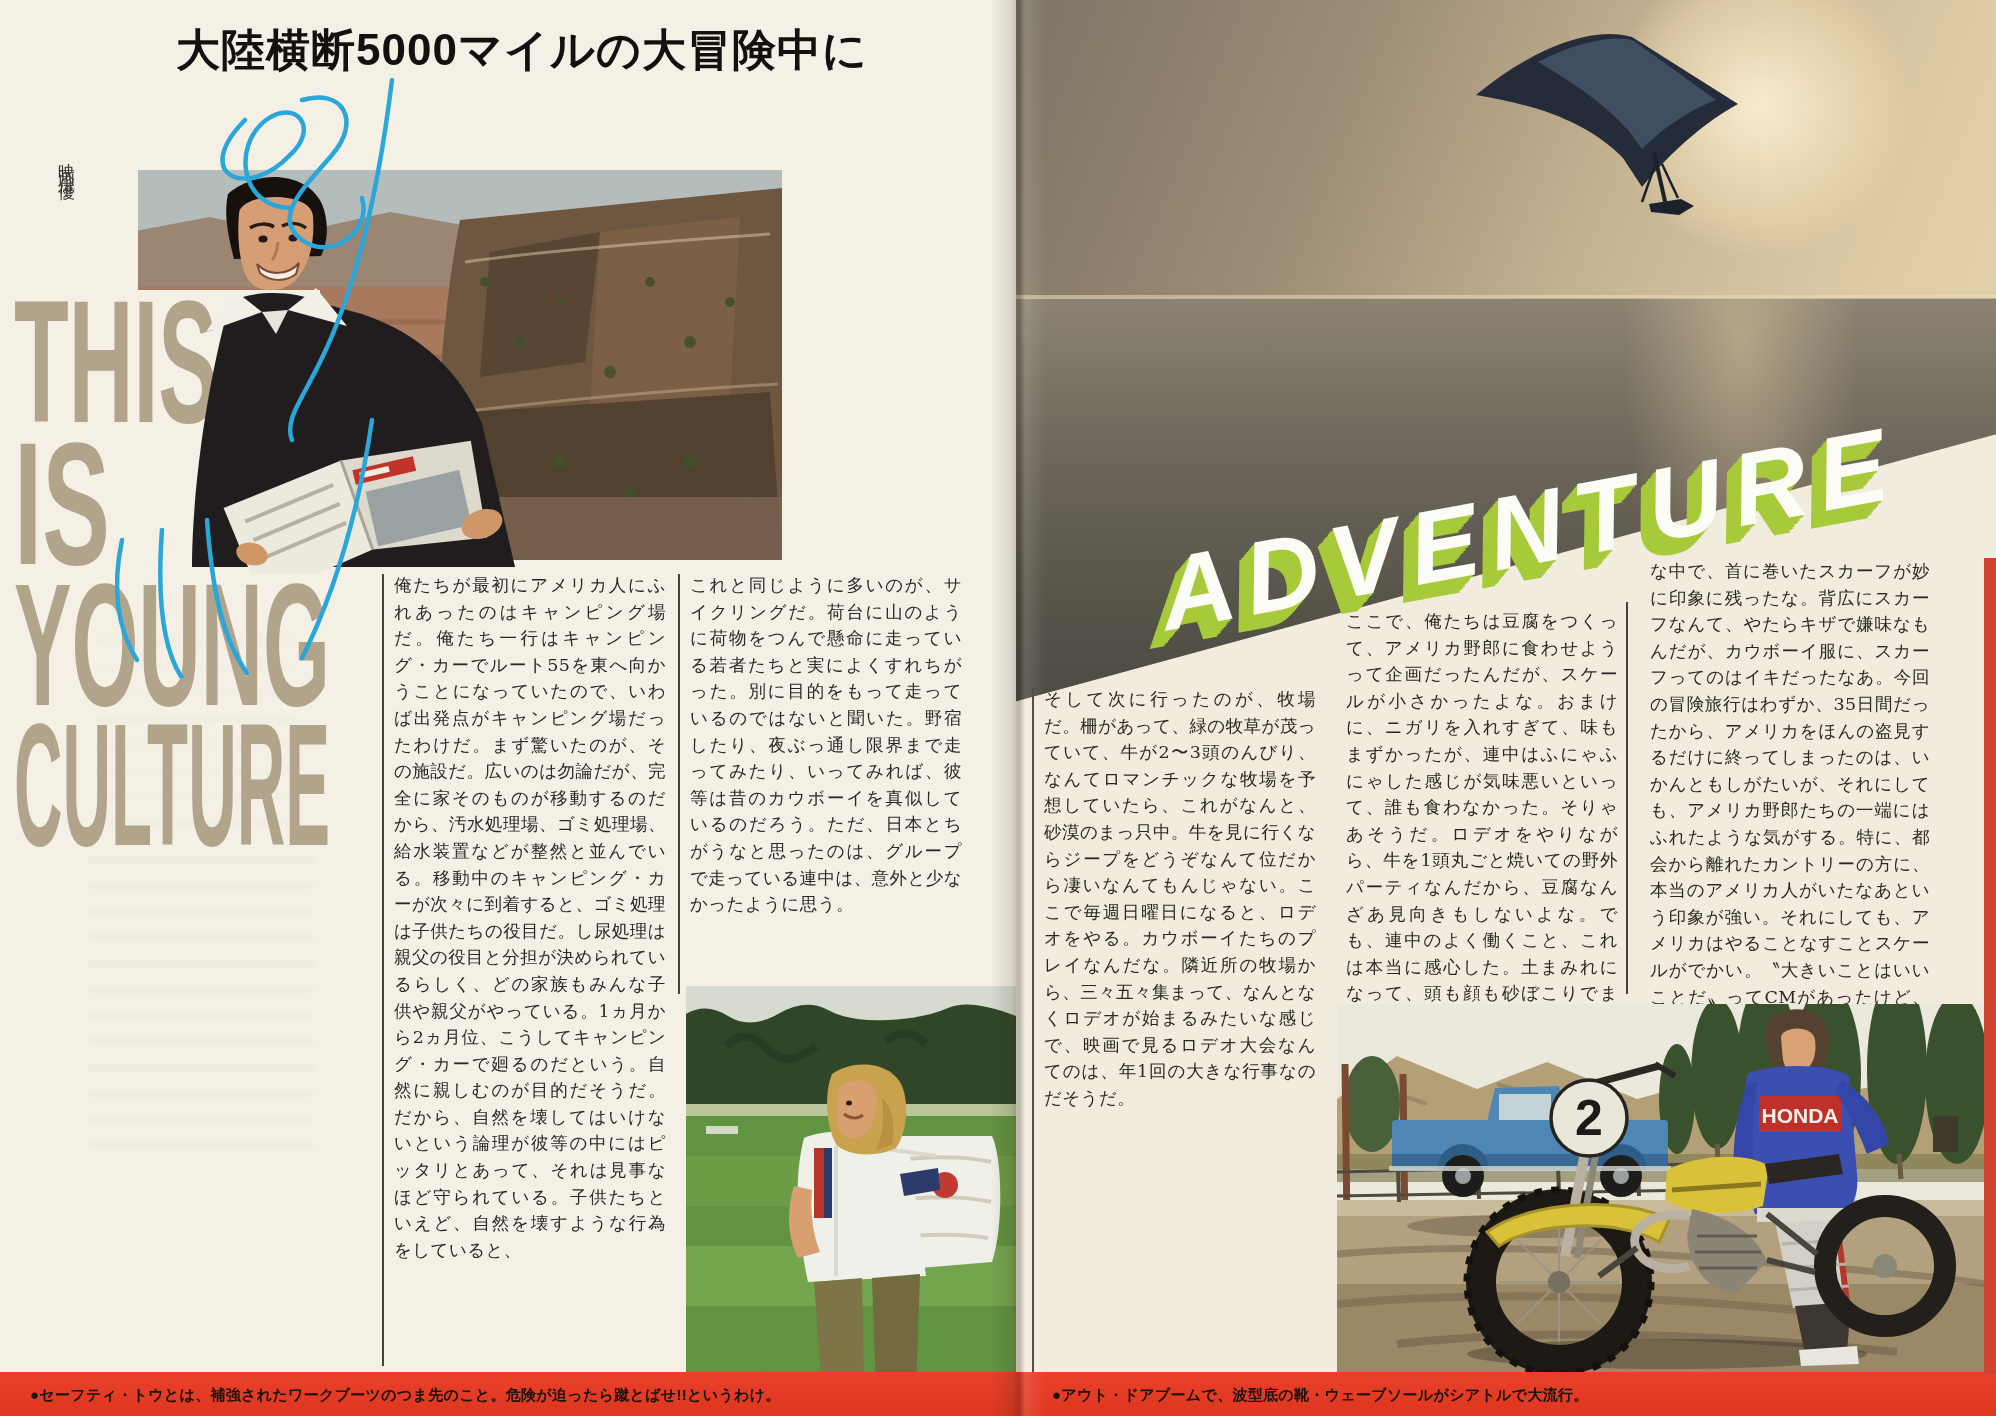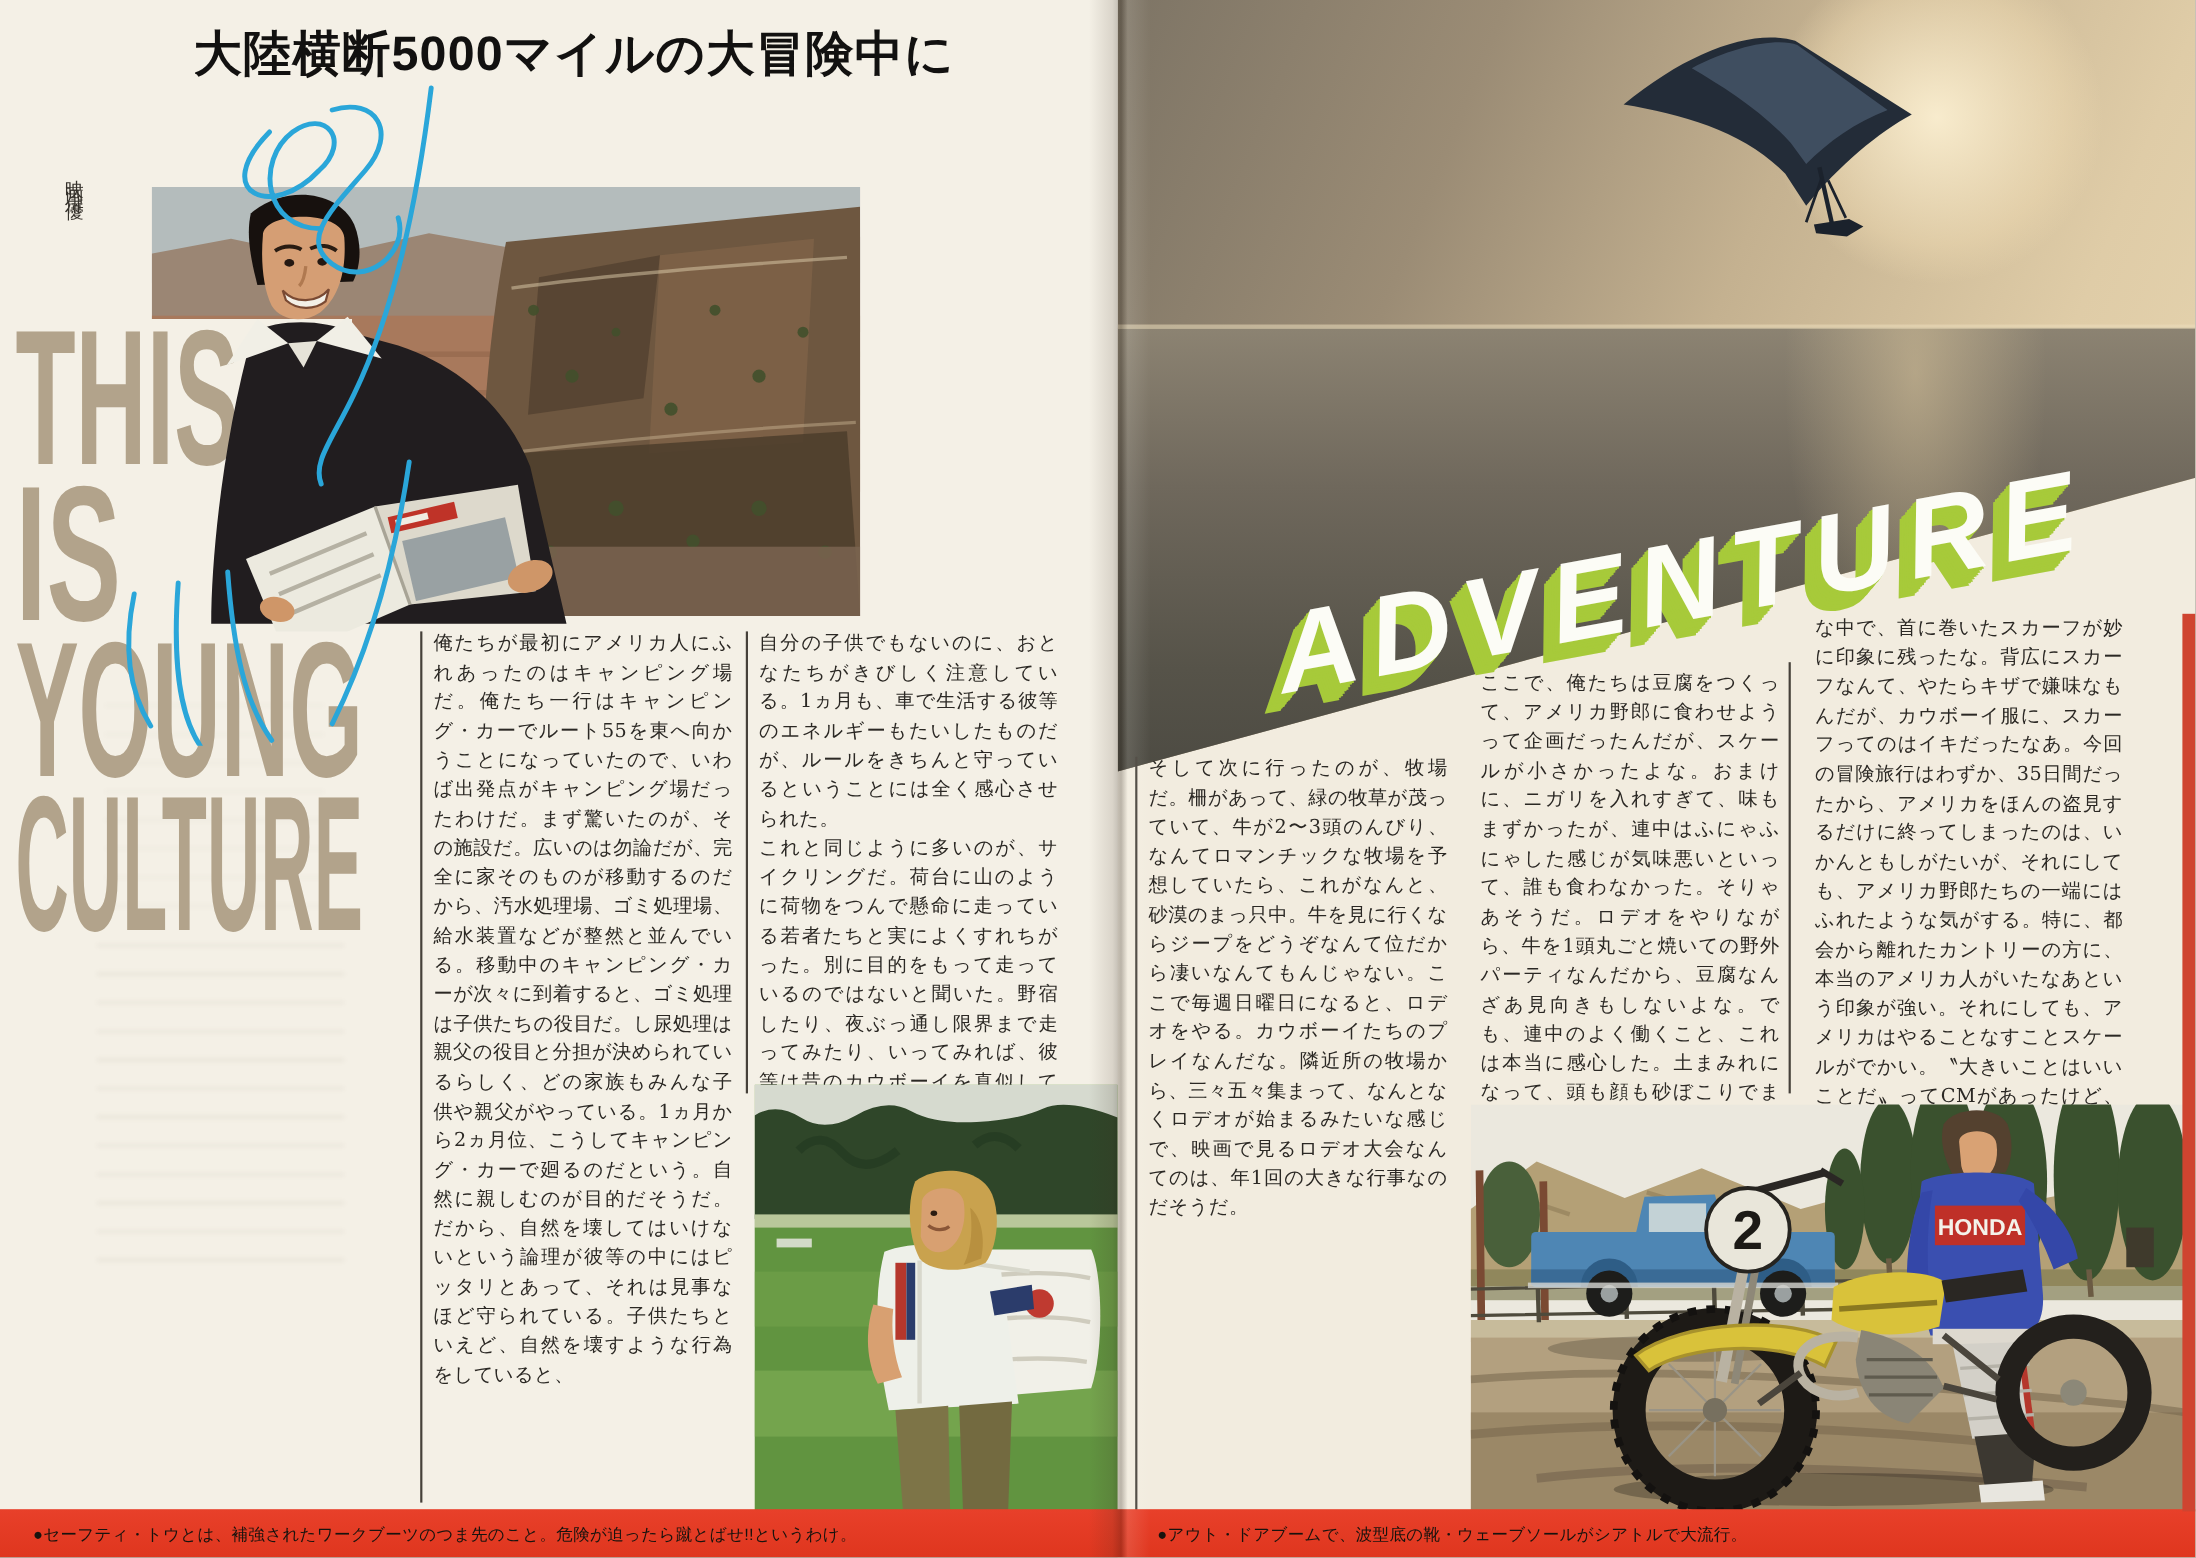--- a/index.html
+++ b/index.html
@@ -36,21 +36,21 @@
            linear-gradient(180deg,#8c8372 0%,#6f685c 35%,#565349 75%,#4c4a42 100%);}
   .ocean .horizon{position:absolute;left:0;top:295px;width:100%;height:4px;background:rgba(235,220,188,.55);}
   .banner{position:absolute;left:1150px;top:538px;transform:rotate(-10.3deg);transform-origin:0 0;
           font-size:103px;font-weight:900;font-style:italic;letter-spacing:12px;color:#fcfcf6;white-space:nowrap;
           text-shadow:-2px 2px 0 #a7ca3a,-4px 3px 0 #a7ca3a,-6px 5px 0 #a7ca3a,-8px 7px 0 #a7ca3a,
                       -10px 8px 0 #a7ca3a,-12px 10px 0 #a7ca3a,-14px 12px 0 #a7ca3a,-16px 13px 0 #a7ca3a,-18px 15px 0 #a7ca3a;}
 
   
   .redstrip{position:absolute;left:0;top:1372px;width:1996px;height:44px;
             background:linear-gradient(180deg,#e8402a 0%,#df361e 100%);}
-  .strip-caption{position:absolute;top:1386px;font-size:15px;font-weight:400;color:#17130e;letter-spacing:.3px;}
+  .strip-caption{position:absolute;top:1386px;font-size:15px;font-weight:700;color:#17130e;letter-spacing:.3px;}
   .gutter{position:absolute;left:990px;top:0;width:56px;height:1416px;
           background:linear-gradient(90deg,rgba(60,45,30,0) 0%,rgba(60,45,30,.14) 38%,rgba(28,20,12,.26) 52%,
                      rgba(255,255,248,.12) 63%,rgba(60,45,30,0) 100%);}
   .page-edge{position:absolute;left:1984px;top:558px;width:12px;height:816px;background:#cf4430;}
 
   .sig{position:absolute;left:40px;top:58px;}
 </style>
 </head>
 <body>
 
@@ -162,21 +162,20 @@
 
   <div class="vrule" style="left:382px;top:574px;height:792px"></div>
   <div class="vrule" style="left:678px;top:574px;height:420px"></div>
   <div class="vrule" style="left:1032px;top:688px;height:697px"></div>
   <div class="vrule" style="left:1626px;top:602px;height:392px"></div>
 
   <div class="jcol" style="left:394px;top:572px;width:272px">
     <p>俺たちが最初にアメリカ人にふれあったのはキャンピング場だ。俺たち一行はキャンピング・カーでルート55を東へ向かうことになっていたので、いわば出発点がキャンピング場だったわけだ。まず驚いたのが、その施設だ。広いのは勿論だが、完全に家そのものが移動するのだから、汚水処理場、ゴミ処理場、給水装置などが整然と並んでいる。移動中のキャンピング・カーが次々に到着すると、ゴミ処理は子供たちの役目だ。し尿処理は親父の役目と分担が決められているらしく、どの家族もみんな子供や親父がやっている。1ヵ月から2ヵ月位、こうしてキャンピング・カーで廻るのだという。自然に親しむのが目的だそうだ。だから、自然を壊してはいけないという論理が彼等の中にはピッタリとあって、それは見事なほど守られている。子供たちといえど、自然を壊すような行為をしていると、</p>
   </div>
   <div class="jcol" style="left:690px;top:572px;width:272px;height:416px;overflow:hidden">
-    <p>自分の子供でもないのに、おとなたちがきびしく注意している。1ヵ月も、車で生活する彼等のエネルギーもたいしたものだが、ルールをきちんと守っているということには全く感心させられた。</p>
     <p>これと同じように多いのが、サイクリングだ。荷台に山のように荷物をつんで懸命に走っている若者たちと実によくすれちがった。別に目的をもって走っているのではないと聞いた。野宿したり、夜ぶっ通し限界まで走ってみたり、いってみれば、彼等は昔のカウボーイを真似しているのだろう。ただ、日本とちがうなと思ったのは、グループで走っている連中は、意外と少なかったように思う。</p>
 
   </div>
   <div class="jcol" style="left:1044px;top:686px;width:272px">
     <p>そして次に行ったのが、牧場だ。柵があって、緑の牧草が茂っていて、牛が2〜3頭のんびり、なんてロマンチックな牧場を予想していたら、これがなんと、砂漠のまっ只中。牛を見に行くならジープをどうぞなんて位だから凄いなんてもんじゃない。ここで毎週日曜日になると、ロデオをやる。カウボーイたちのプレイなんだな。隣近所の牧場から、三々五々集まって、なんとなくロデオが始まるみたいな感じで、映画で見るロデオ大会なんてのは、年1回の大きな行事なのだそうだ。</p>
   </div>
   <div class="jcol" style="left:1346px;top:608px;width:272px">
     <p>ここで、俺たちは豆腐をつくって、アメリカ野郎に食わせようって企画だったんだが、スケールが小さかったよな。おまけに、ニガリを入れすぎて、味もまずかったが、連中はふにゃふにゃした感じが気味悪いといって、誰も食わなかった。そりゃあそうだ。ロデオをやりながら、牛を1頭丸ごと焼いての野外パーティなんだから、豆腐なんざあ見向きもしないよな。でも、連中のよく働くこと、これは本当に感心した。土まみれになって、頭も顔も砂ぼこりでまっ白。そういう男っぽさが、たまらなくたのもしい。そん</p>
   </div>
   <div class="jcol" style="left:1650px;top:558px;width:280px">

